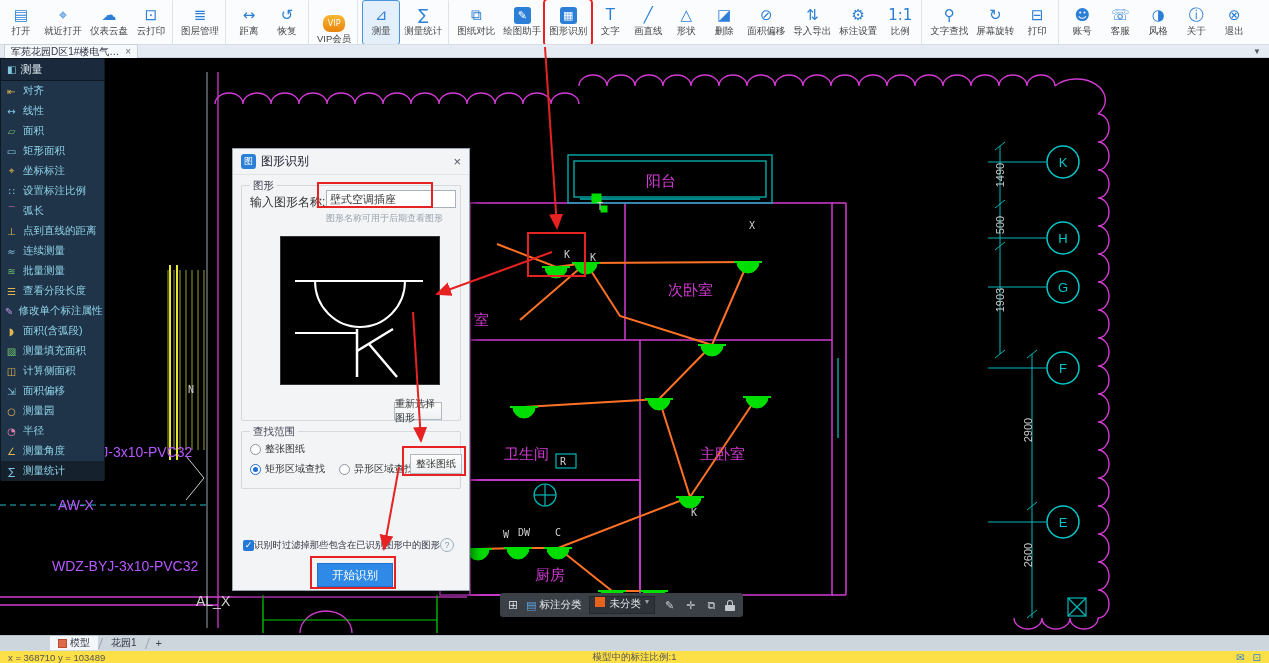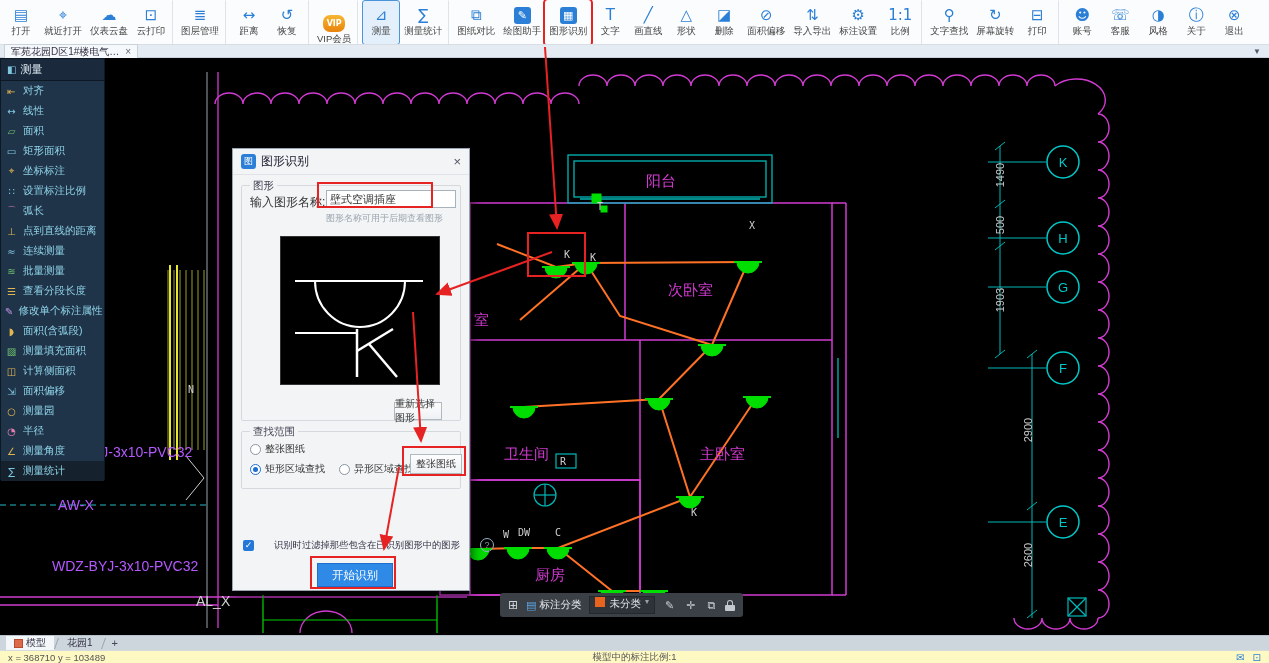--- a/index.html
+++ b/index.html
@@ -11,21 +11,21 @@
            border-bottom:1px solid #d8dee4;display:flex;align-items:center;flex-wrap:nowrap;
            overflow:hidden;padding:0 2px;box-sizing:border-box;z-index:40;}
   .tb-item{display:flex;flex-direction:column;align-items:center;justify-content:center;
            min-width:30px;padding:1px 3px;height:41px;border:1px solid transparent;border-radius:3px;cursor:pointer;}
   .tb-item.selected{background:#e3f0fc;border-color:#4a94dc;}
   .tb-item.sep-after{border-right:1px solid #dde3e9;border-radius:3px 0 0 3px;margin-right:4px;padding-right:6px;}
   .tb-item.red-outline{box-shadow:0 0 0 2px #e62222;}
   .tb-icon{font-size:15px;line-height:17px;height:17px;color:#2b7fd6;font-family:"DejaVu Sans",sans-serif;}
   .tb-icon.tile{background:#2b7fd6;color:#fff;width:17px;height:17px;border-radius:3px;font-size:11px;
                 display:flex;align-items:center;justify-content:center;}
-  .tb-icon.vip-icon{background:linear-gradient(#f7b733,#e8830c);color:#fff;font-size:8px;font-weight:bold;
+  .tb-icon.vip-icon{background:linear-gradient(#f7b733,#e8830c);color:#fff;font-size:8px;font-weight:normal;
                 width:22px;height:28px;border-radius:7px;display:flex;align-items:center;justify-content:center;margin-top:16px;}
   .tb-label{font-size:9.5px;color:#444;margin-top:1px;white-space:nowrap;}
 
   
   .tabbar{position:absolute;top:45px;left:0;width:1269px;height:13px;background:#e4ebf2;
           border-bottom:1px solid #c9d2da;display:flex;align-items:center;font-size:10px;color:#334;
           padding-left:4px;box-sizing:border-box;z-index:40;}
   .doc-tab{display:flex;gap:6px;align-items:center;background:#f6f9fc;border:1px solid #c9d2da;border-bottom:none;
            padding:0 6px;height:13px;line-height:13px;cursor:pointer;}
   .tab-close{color:#667;cursor:pointer;}
@@ -74,21 +74,21 @@
   .radio.on{border-color:#1f6fd0;}
   .radio.on::after{content:"";position:absolute;left:2px;top:2px;width:5px;height:5px;border-radius:50%;background:#1f6fd0;}
   .rspace{margin-left:10px;}
   .btn-selectarea{position:absolute;left:168px;top:22px;width:52px;height:20px;}
   #grp-color{top:346px;height:44px;}
   .lbl-curcolor{position:absolute;left:8px;top:18px;font-size:10.5px;color:#333;}
   .swatch{position:absolute;left:62px;top:17px;width:34px;height:13px;background:#e8641e;border:1px solid #98a0a8;}
   .btn-choosecolor{position:absolute;left:112px;top:13px;display:flex;align-items:center;gap:4px;font-size:10px;
                    color:#334;cursor:pointer;}
   .wheel{width:12px;height:12px;border-radius:50%;background:conic-gradient(#f00,#ff0,#0f0,#0ff,#00f,#f0f,#f00);}
-  .chk-row{position:absolute;left:10px;top:389px;display:flex;align-items:center;gap:20px;}
+  .chk-row{position:absolute;left:10px;top:389px;display:flex;align-items:center;gap:0;}
   .chk{width:11px;height:11px;background:#2479d8;border-radius:2px;color:#fff;font-size:9px;line-height:11px;
        text-align:center;flex:0 0 auto;}
   .chk::after{content:"✓";}
   .chk-label{font-size:9.3px;color:#334;white-space:nowrap;}
   .help{width:12px;height:12px;border:1px solid #9ab0c4;border-radius:50%;color:#7f97ad;font-size:9px;
         display:flex;align-items:center;justify-content:center;}
   .start-btn{position:absolute;left:84px;top:414px;width:74px;height:22px;background:#2e8ae6;color:#fff;
              border:1px solid #1f6fd0;font-size:11.5px;display:flex;align-items:center;justify-content:center;cursor:pointer;}
 
   
@@ -105,27 +105,27 @@
   .mb-ic{font-size:11px;color:#c3c9cf;padding:0 2px;cursor:pointer;font-family:"DejaVu Sans",sans-serif;}
   .lockicon{position:relative;width:10px;height:11px;display:inline-block;cursor:pointer;}
   .lockicon .sh{position:absolute;top:0;left:2px;width:6px;height:5px;border:1.5px solid #c3c9cf;border-bottom:none;
                 border-radius:3px 3px 0 0;box-sizing:border-box;}
   .lockicon .bd{position:absolute;bottom:0;left:0;width:10px;height:6px;background:#c3c9cf;border-radius:1px;}
 
   
   .sheetbar{position:absolute;top:635px;left:0;width:1269px;height:15px;background:#cdd5dd;border-top:1px solid #b8c2cc;
             display:flex;align-items:center;padding-left:6px;gap:2px;box-sizing:border-box;font-size:10px;z-index:40;}
   .sheet-tab{display:flex;align-items:center;gap:3px;padding:0 8px;height:15px;color:#334;cursor:pointer;}
-  .sheet-tab.active{background:#f4f7fa;}
+  .sheet-tab.active{background:#f4f7fa;margin-left:44px;}
   .sheet-icon{width:9px;height:9px;background:#dd6a4a;border:1px solid #b84c30;box-sizing:border-box;}
   .sheet-sep{width:1px;height:11px;background:#9aa4ae;transform:skewX(-20deg);}
   .sheet-add{font-size:11px;color:#445;padding:0 6px;cursor:pointer;}
 
   
-  .statusbar{position:absolute;top:650px;left:0;width:1269px;height:13px;background:#fef9c3;border-top:1px solid #d5dade;
+  .statusbar{position:absolute;top:650px;left:0;width:1269px;height:13px;background:#fde047;border-top:1px solid #d5dade;
              display:flex;align-items:center;font-size:9.5px;color:#555;padding:0 8px;box-sizing:border-box;z-index:40;}
   .coords{white-space:nowrap;}
   .scale-info{position:absolute;left:50%;transform:translateX(-50%);}
   .status-icons{margin-left:auto;display:flex;gap:8px;color:#2b7fd6;font-size:10px;}
   .status-icons span{cursor:pointer;}
 
   
   .overlay{position:absolute;left:0;top:0;z-index:50;pointer-events:none;}
 </style>
 </head>

